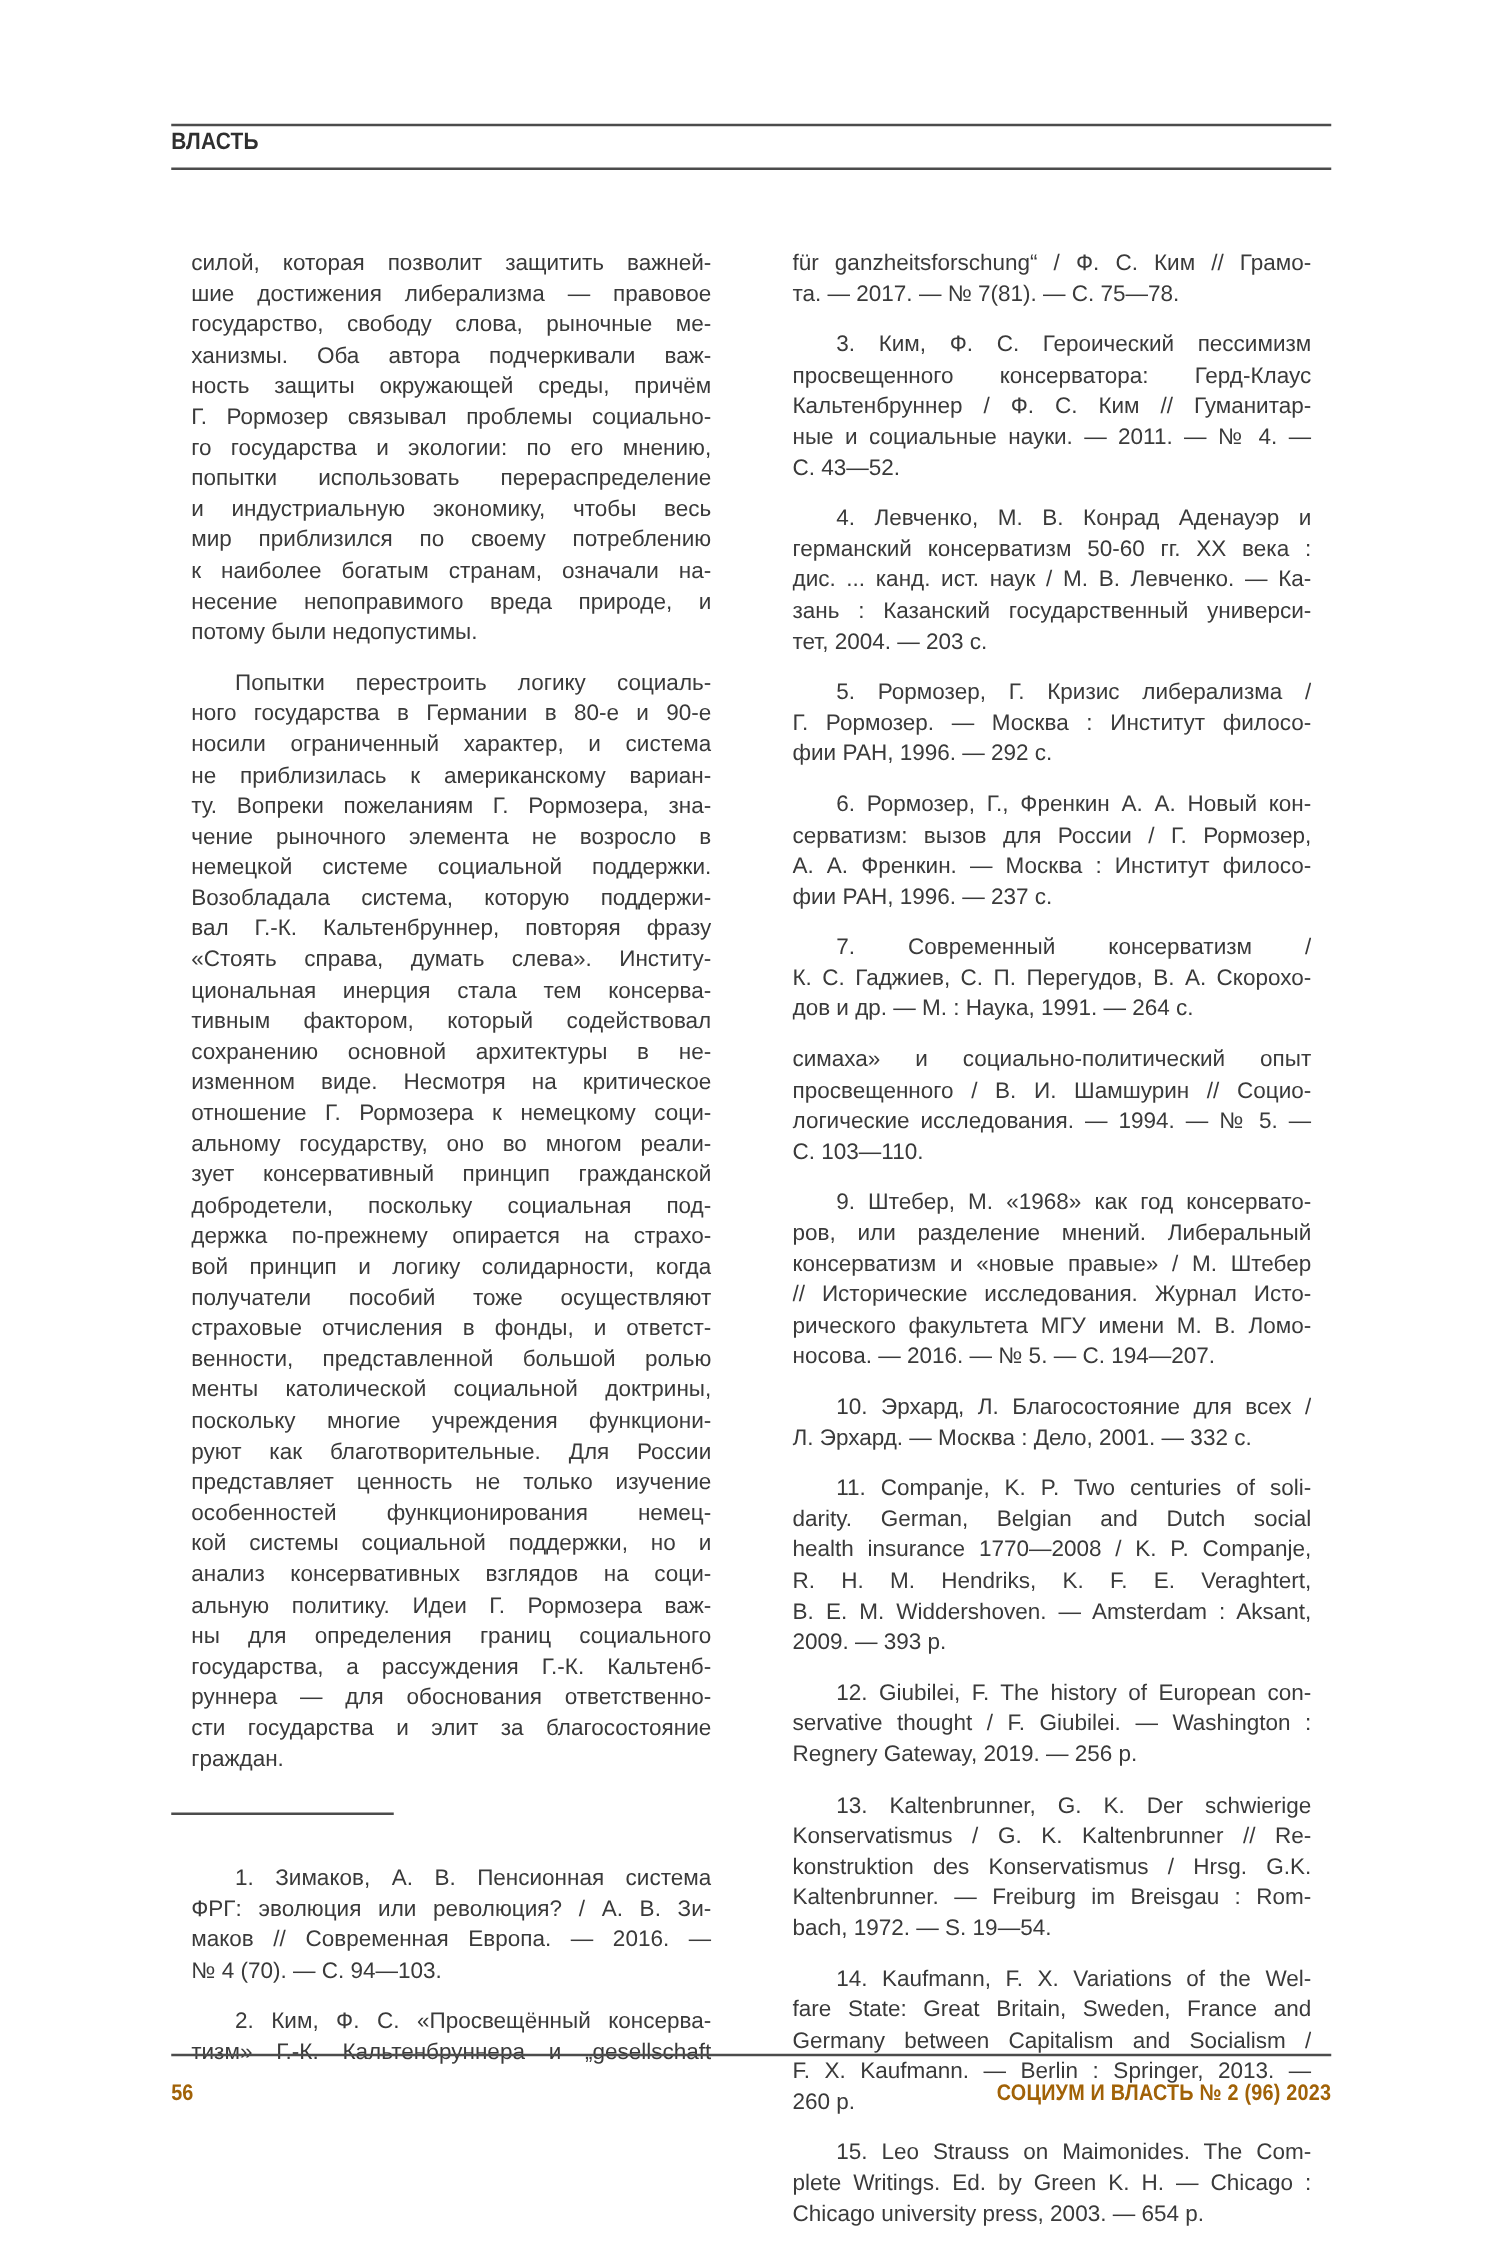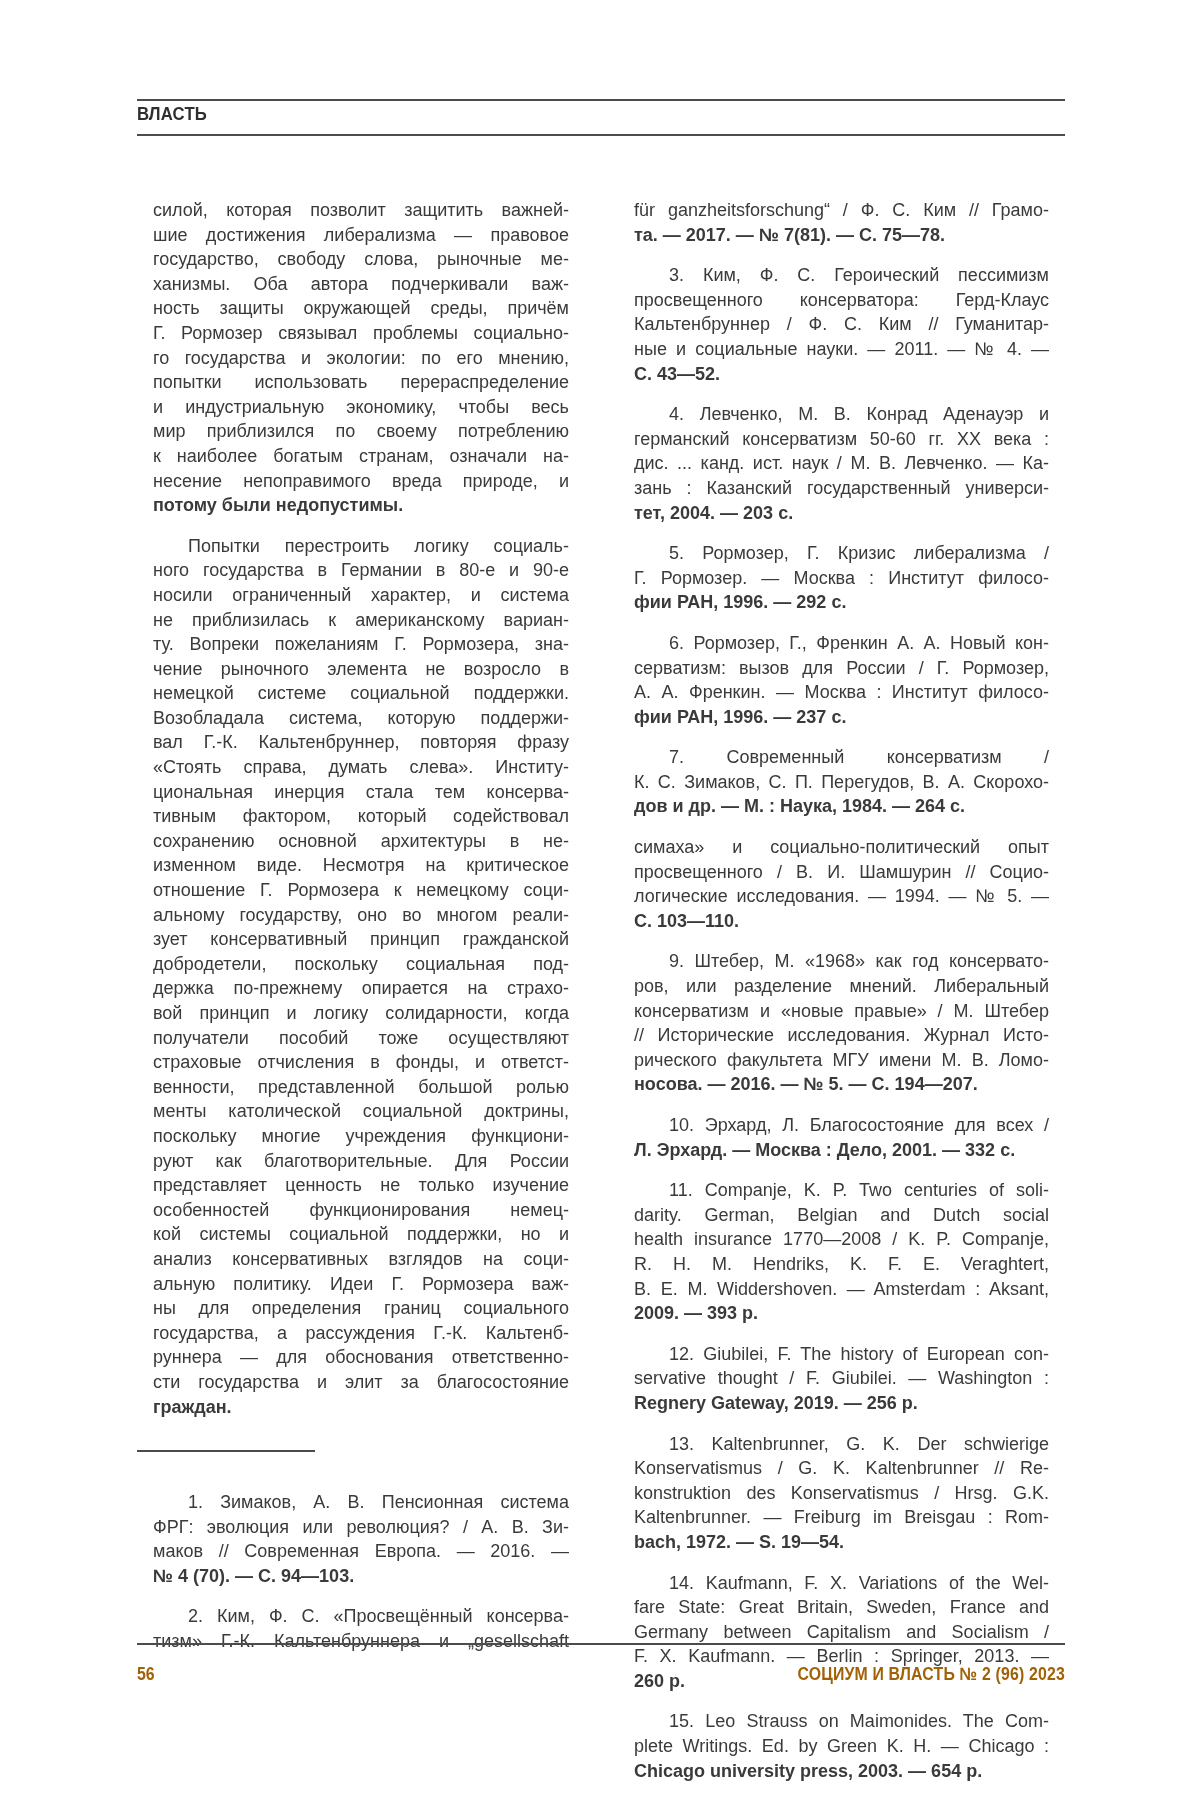--- a/index.html
+++ b/index.html
@@ -48,21 +48,21 @@
   .para { margin: 16px; }
   .line {
     font-size: 18px;
     line-height: 24.6px;
     height: 24.6px;
     text-align: justify;
     text-align-last: justify;
     overflow: hidden;
     white-space: normal;
   }
-  .line.last   { text-align-last: left; font-weight: bold; }
+  .line.last   { text-align-last: left; }
   .line.indent { text-indent: 35px; }
   .footnote-divider {
     width: 178px;
     border: none;
     border-top: 2px solid #4c4c4c;
     margin: 31px 0 38px 0;
   }
   .rule-footer { top: 1643px; }
   .footer-row {
     position: absolute;
@@ -185,22 +185,22 @@
             <div class="line last">фии РАН, 1996. — 292 с.</div>
           </div>
           <div class="para">
             <div class="line indent">6. Рормозер, Г., Френкин А. А. Новый кон-</div>
             <div class="line">серватизм: вызов для России / Г. Рормозер,</div>
             <div class="line">А. А. Френкин. — Москва : Институт филосо-</div>
             <div class="line last">фии РАН, 1996. — 237 с.</div>
           </div>
           <div class="para">
             <div class="line indent">7. Современный консерватизм /</div>
-            <div class="line">К. С. Зимаков, С. П. Перегудов, В. А. Скорохо-</div>
-            <div class="line last">дов и др. — М. : Наука, 1984. — 264 с.</div>
+            <div class="line">К. С. Гаджиев, С. П. Перегудов, В. А. Скорохо-</div>
+            <div class="line last">дов и др. — М. : Наука, 1991. — 264 с.</div>
           </div>
           <div class="para">
             <div class="line">симаха» и социально-политический опыт</div>
             <div class="line">просвещенного / В. И. Шамшурин // Социо-</div>
             <div class="line">логические исследования. — 1994. — № 5. —</div>
             <div class="line last">С. 103—110.</div>
           </div>
           <div class="para">
             <div class="line indent">9. Штебер, М. «1968» как год консервато-</div>
             <div class="line">ров, или разделение мнений. Либеральный</div>

